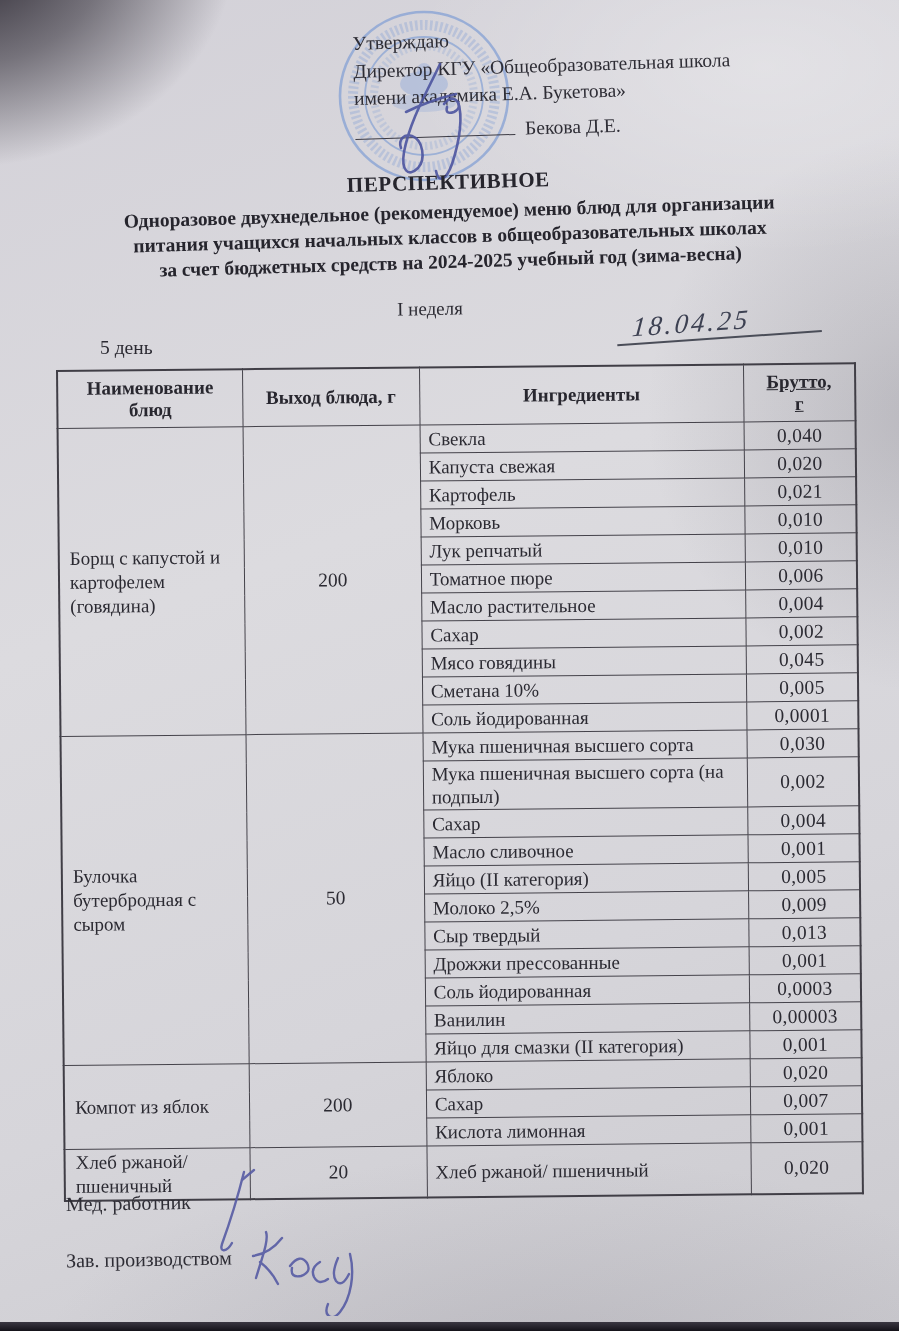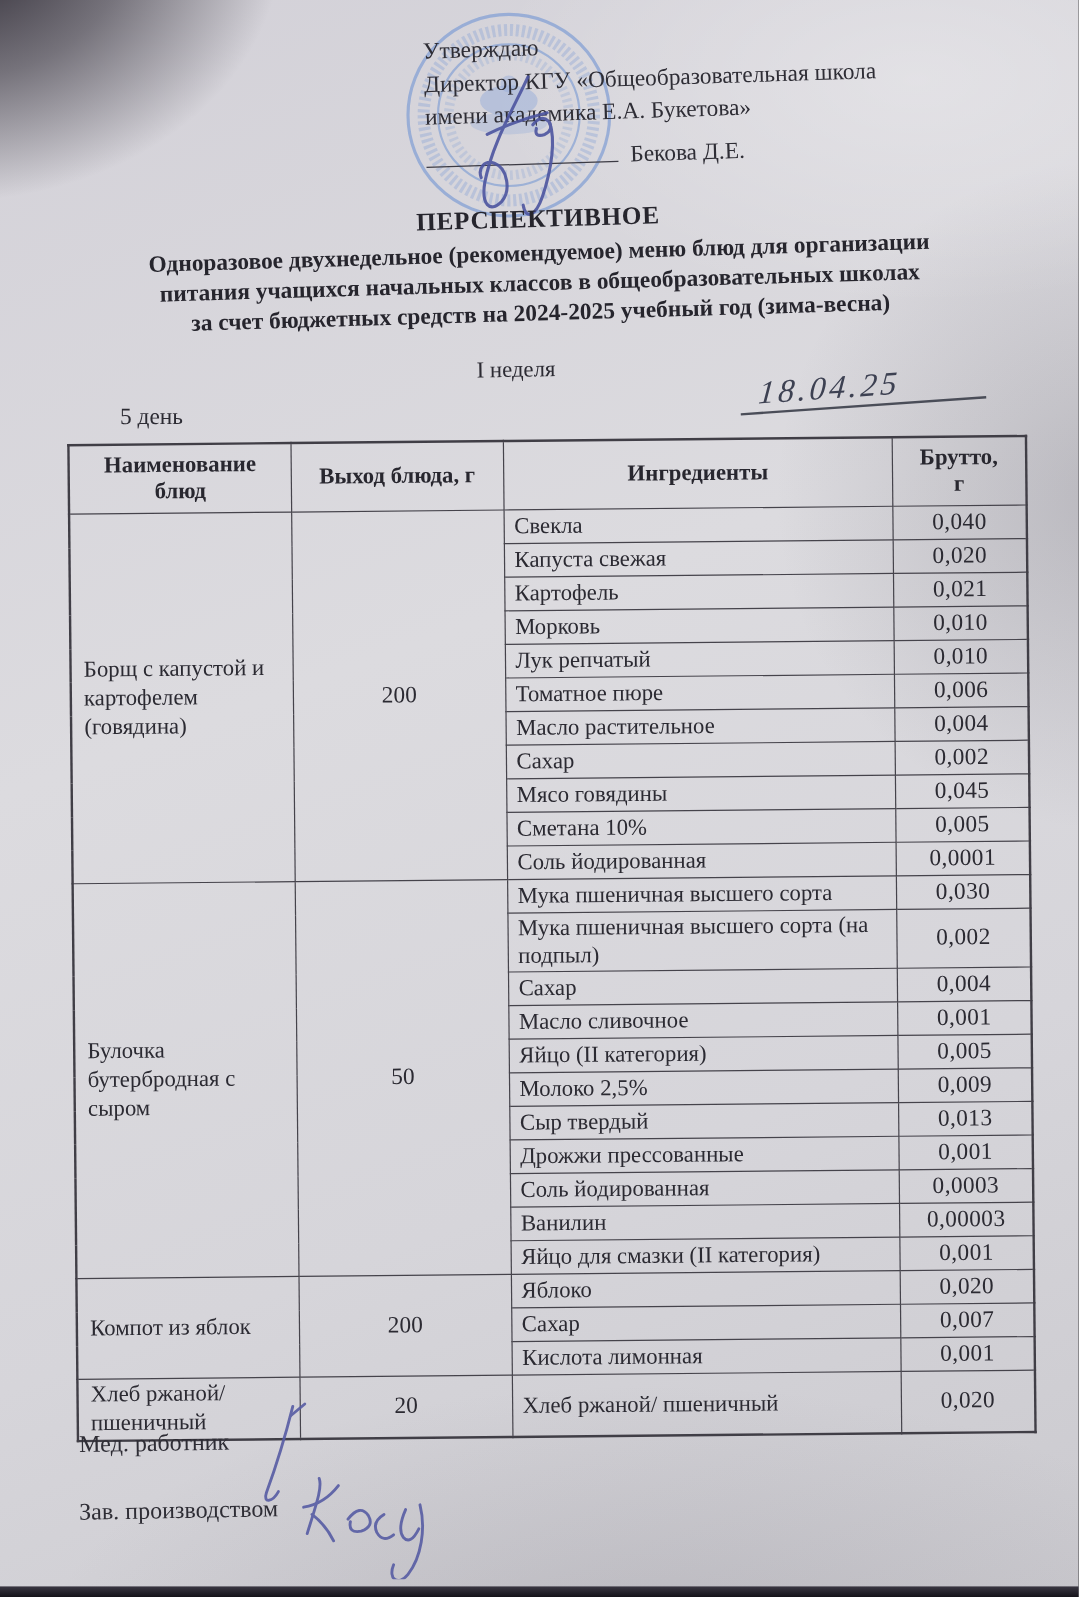--- a/index.html
+++ b/index.html
@@ -41,21 +41,21 @@
     transform:skewX(-9deg);display:inline-block;margin-left:16px;}
   .hand-date .dline{width:205px;border-bottom:2px solid #4a4d58;margin-top:0px;}
   .day-label{position:absolute;left:64px;top:337px;font-size:19.5px;margin-left:36px;}
   
   .table-wrap{position:absolute;left:56px;top:370px;width:800px;
     transform:rotate(-.55deg);transform-origin:left top;}
   table{width:100%;border-collapse:collapse;table-layout:fixed;}
   th,td{border:1.4px solid #45434b;}
   table{border:2px solid #403e46;}
   th{font-size:19px;font-weight:bold;padding:3px 6px;height:50px;vertical-align:middle;color:#28272f;}
-  th.brutto-h{white-space:pre-line;}
+  th.brutto-h{white-space:pre-line;text-decoration:underline;}
   td{font-size:19px;padding:1px 8px;height:25px;vertical-align:middle;color:#2b2a32;}
   td.dish-cell{vertical-align:middle;line-height:24px;padding-left:10px;}
   td.output-cell{text-align:center;font-size:19.5px;}
   td.ing-cell{line-height:23px;}
   td.brutto-cell{text-align:center;font-size:19.5px;letter-spacing:.3px;}
   
   .footer-line{position:absolute;font-size:20px;color:#2e2d35;}
   .med-label{left:66px;top:1192px;transform:rotate(-1deg);}
   .zav-label{left:66px;top:1248px;transform:rotate(-1deg);}
   .med-sig{position:absolute;left:204px;top:1162px;width:75px;height:100px;}

